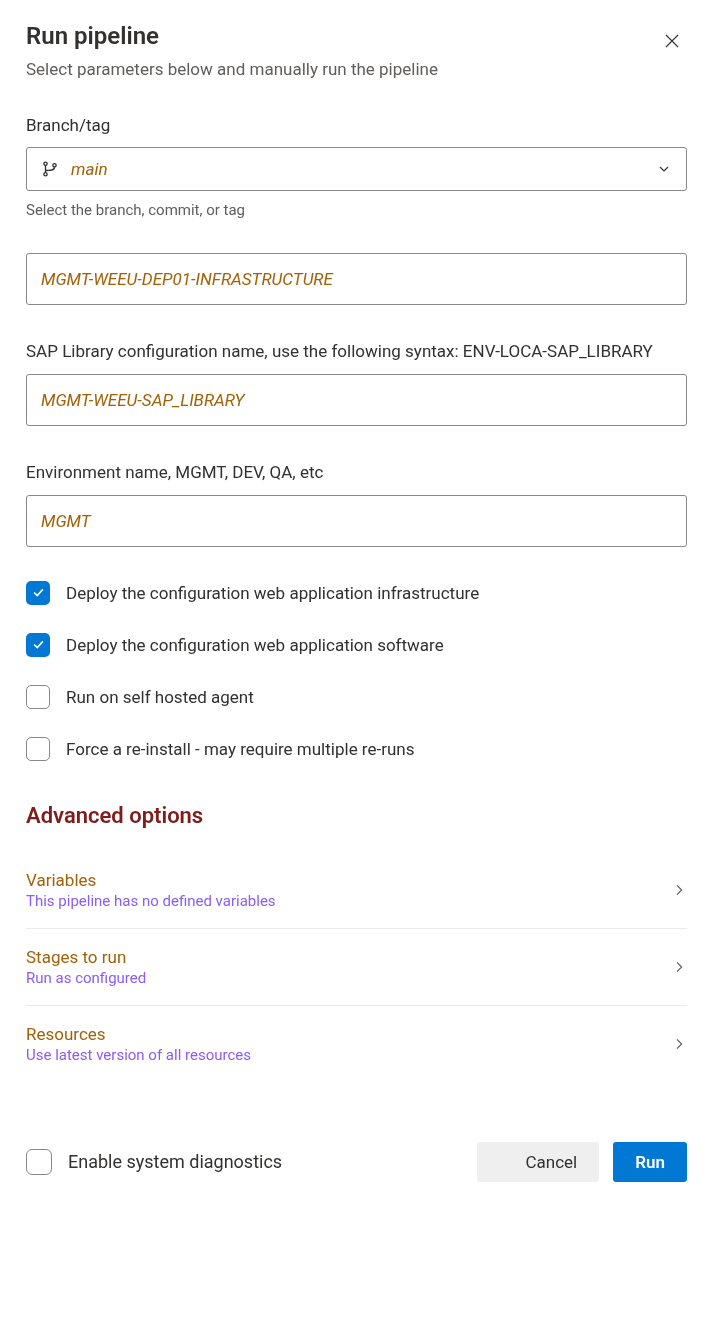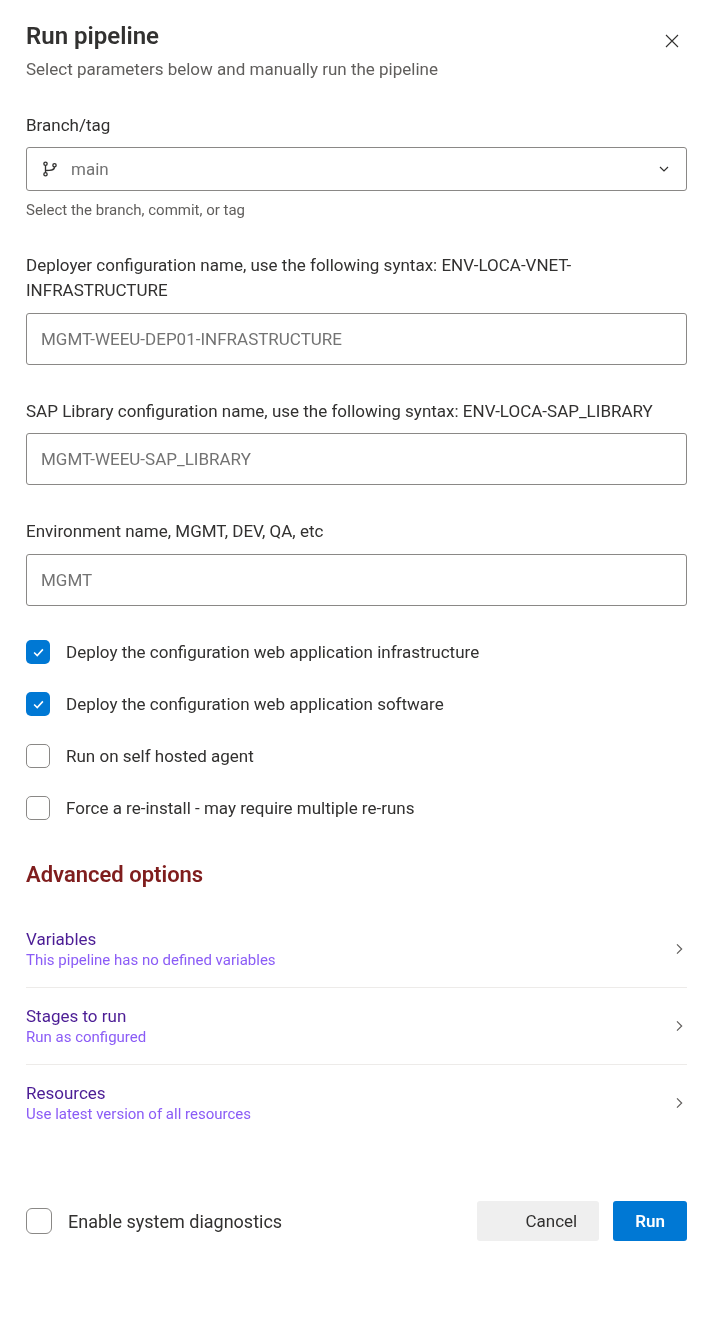--- a/index.html
+++ b/index.html
@@ -19,24 +19,25 @@
 
   .section { margin-top: 34px; }
   .field-label { font-size:17px; color:#323130; margin-bottom:10px; line-height:1.45; }
   .helper { color:#605e5c; font-size:15px; margin-top:10px; }
 
   .select-box, .text-input {
     width:100%;
     border:1px solid #8a8886;
     border-radius:3px;
     font-size:17px;
-    color:#737373;
+    color:#a16207;
     background:#fff;
     padding:10px 14px;
     font-family:inherit;
+    font-style:italic;
   }
   .text-input { height:52px; }
   .select-box { display:flex; align-items:center; gap:12px; height:44px; cursor:pointer; position:relative; }
   .select-box .sel-text { flex:1; }
   .select-box .chev { stroke:#323130; width:16px; height:16px; }
 
   .branch-icon { width:18px; height:18px; stroke:#323130; }
 
   .checkbox-row { display:flex; align-items:center; gap:16px; margin-top:28px; }
   .checkbox-row.first { margin-top:34px; }
@@ -50,21 +51,21 @@
   .cb-label { font-size:17px; }
 
   .adv-heading { font-size:22px; font-weight:600; color:#7f1d1d; margin-top:42px; margin-bottom:8px; }
 
   .list-item {
     display:flex; justify-content:space-between; align-items:center;
     padding:18px 0; cursor:pointer;
     border-bottom:1px solid #edebe9;
   }
   .list-item:first-of-type { border-top:none; }
-  .li-text .li-title { font-size:17px; color:#4c1d95; }
+  .li-text .li-title { font-size:17px; color:#a16207; }
   .li-text .li-sub { font-size:15px; color:#8b5cf6; margin-top:2px; }
   .list-item .chev-r { width:16px; height:16px; stroke:#605e5c; }
 
   .footer { display:flex; justify-content:space-between; align-items:center; margin-top:60px; }
   .footer-right { display:flex; gap:14px; }
   .btn { font-size:17px; padding:10px 22px; border-radius:3px; border:none; cursor:pointer; font-family:inherit; }
   .btn-secondary { background:#efefef; color:#323130;padding-left:48px; }
   .btn-primary { background:#0078d4; color:#fff; font-weight:600; }
 
   .diag-row { display:flex; align-items:center; gap:16px; }
@@ -98,21 +99,20 @@
     </svg>
     <span class="sel-text">main</span>
     <svg class="chev" viewBox="0 0 24 24" fill="none" stroke-width="1.8">
         <path d="M6 9 L12 15 L18 9"></path>
       </svg>
   </div>
   <div class="helper">Select the branch, commit, or tag</div>
 </div>
 
 <div class="section">
-  <div class="field-label">Deployer configuration name, use the following syntax: ENV-LOCA-VNET-INFRASTRUCTURE</div>
   <input class="text-input" value="MGMT-WEEU-DEP01-INFRASTRUCTURE" style="">
 </div>
 
 <div class="section">
   <div class="field-label">SAP Library configuration name, use the following syntax: ENV-LOCA-SAP_LIBRARY</div>
   <input class="text-input" value="MGMT-WEEU-SAP_LIBRARY" style="">
 </div>
 
 <div class="section">
   <div class="field-label">Environment name, MGMT, DEV, QA, etc</div>

